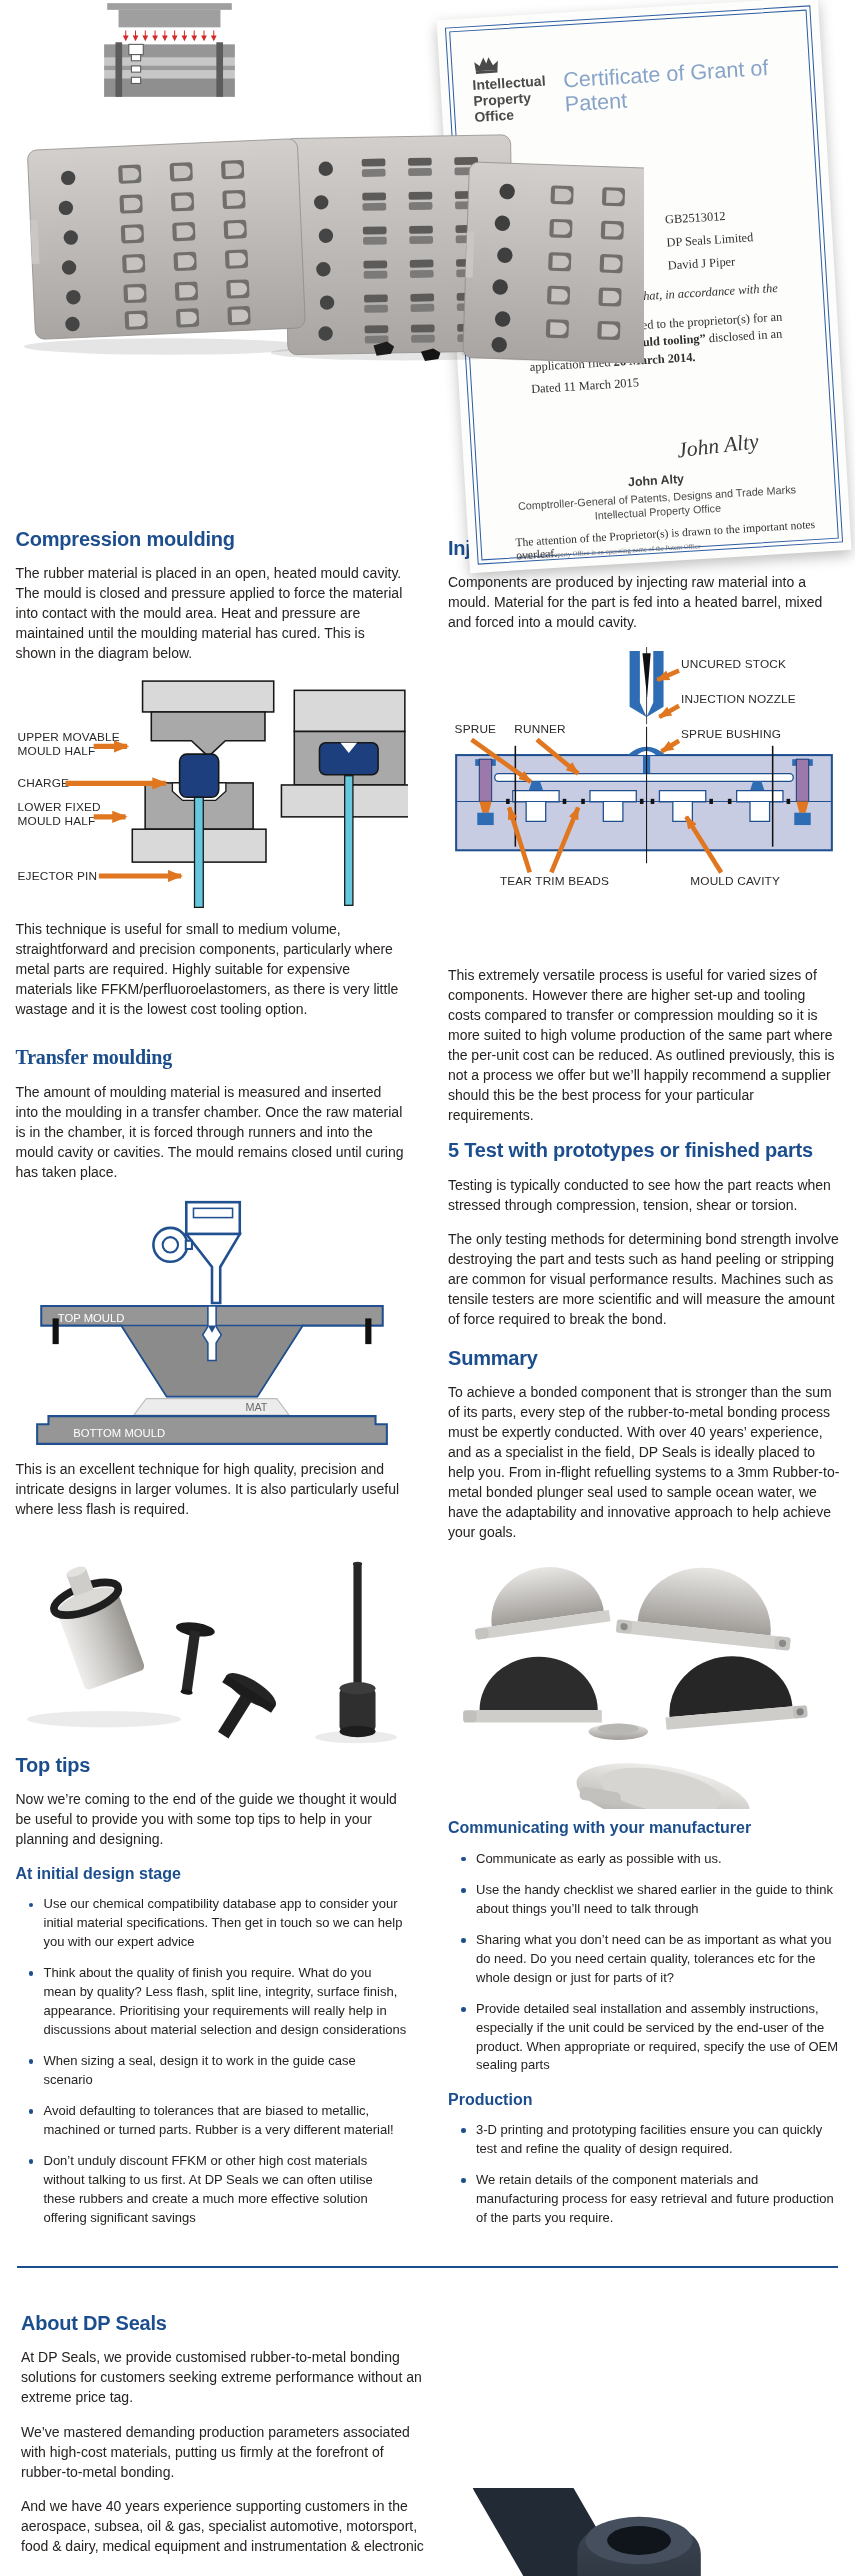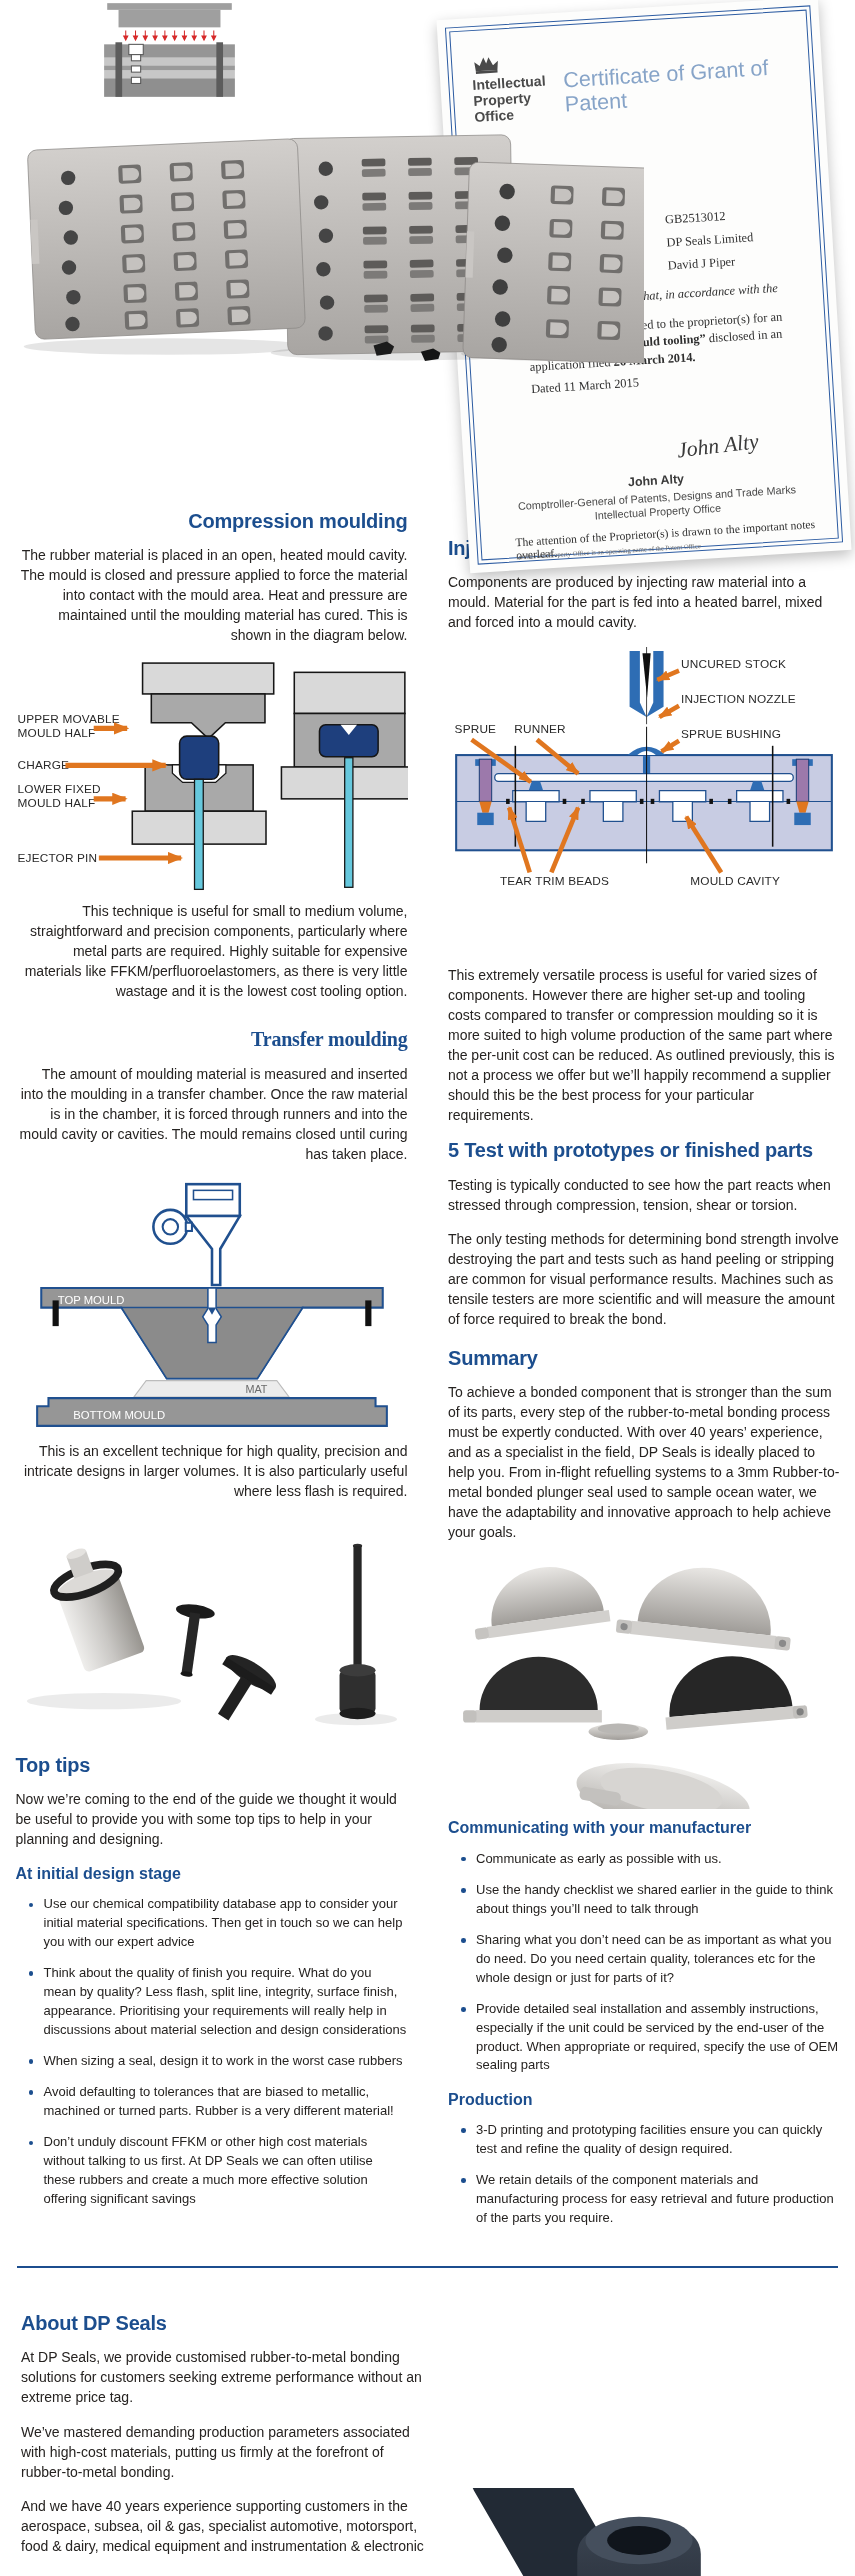--- a/index.html
+++ b/index.html
@@ -38,21 +38,21 @@
   .cert-certify { position:absolute; left:100px; top:281px; width:258px; font-style:italic; font-size:12.4px; color:#2f2f2f; }
   .cert-grant { position:absolute; left:72px; top:309px; width:296px; font-size:12.4px; line-height:1.4; color:#2f2f2f; }
   .cert-dated { position:absolute; left:72px; top:367px; font-size:12.4px; color:#2f2f2f; }
   .cert-sig { position:absolute; left:214px; top:430px; font-size:21.6px; font-style:italic; color:#3a3a3a; transform:rotate(-3deg); }
   .cert-name { position:absolute; left:0; top:466px; width:100%; text-align:center; font-family:"Liberation Sans", sans-serif; font-weight:bold; font-size:12.4px; color:#3a3a3a; }
   .cert-role { position:absolute; left:0; top:483px; width:100%; text-align:center; font-family:"Liberation Sans", sans-serif; font-size:10.8px; color:#4a4a4a; line-height:1.3; }
   .cert-attn { position:absolute; left:47px; top:520px; font-size:11.6px; color:#2f2f2f; }
   .cert-small { position:absolute; left:47px; top:537px; font-size:6.7px; color:#6a6a6a; }
 
   
-  #col-left  { left:15.5px;  top:510px; width:392px;text-align:right; }
+  #col-left  { left:15.5px;  top:528px; width:392px; }
   #col-right { left:448px; top:537px; width:392px; }
   #tips-left { left:15.5px;  top:1754px; width:392px; }
   #tips-right{ left:448px; top:1748px; width:392px; }
 
   .diagram { display:block; }
 
   #divider { left:17px; top:2266px; width:821px; height:2.1px; background:#1c4e8e; }
 
   #about { left:21px; top:2312px; width:412px; }
   #about p.body { width:407px; }
@@ -476,21 +476,21 @@
   </svg>
 </div>
 
 <div class="abs" id="tips-left">
   <h2 class="sec">Top tips</h2>
   <p class="body">Now we’re coming to the end of the guide we thought it would be useful to provide you with some top tips to help in your planning and designing.</p>
   <h3 class="sub">At initial design stage</h3>
   <ul class="tips">
     <li>Use our chemical compatibility database app to consider your initial material specifications. Then get in touch so we can help you with our expert advice</li>
     <li>Think about the quality of finish you require. What do you mean by quality? Less flash, split line, integrity, surface finish, appearance. Prioritising your requirements will really help in discussions about material selection and design considerations</li>
-    <li>When sizing a seal, design it to work in the worst case rubbers</li>
+    <li>When sizing a seal, design it to work in the guide case scenario</li>
     <li>Avoid defaulting to tolerances that are biased to metallic, machined or turned parts. Rubber is a very different material!</li>
     <li>Don’t unduly discount FFKM or other high cost materials without talking to us first. At DP Seals we can often utilise these rubbers and create a much more effective solution offering significant savings</li>
   </ul>
 </div>
 
 <div class="abs" id="tips-right">
   <svg class="diagram" width="392" height="61" viewBox="0 0 760 118">
     <defs>
       <linearGradient id="steelC" x1="0" y1="0" x2="0" y2="1">
         <stop offset="0" stop-color="#efeeec"></stop>

